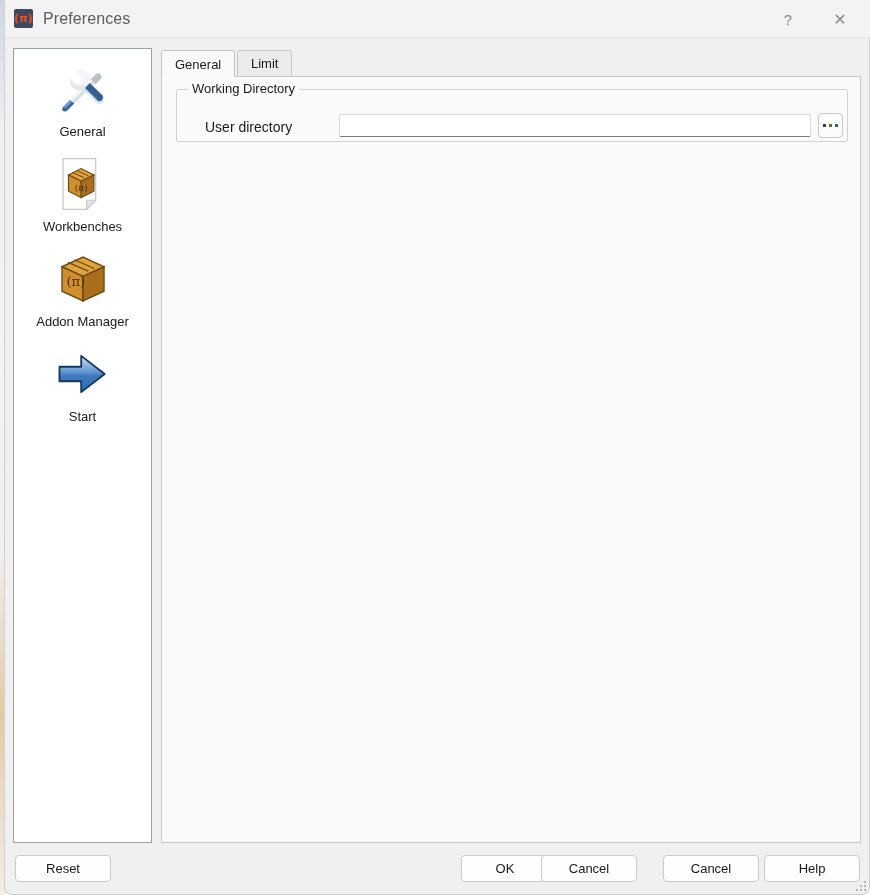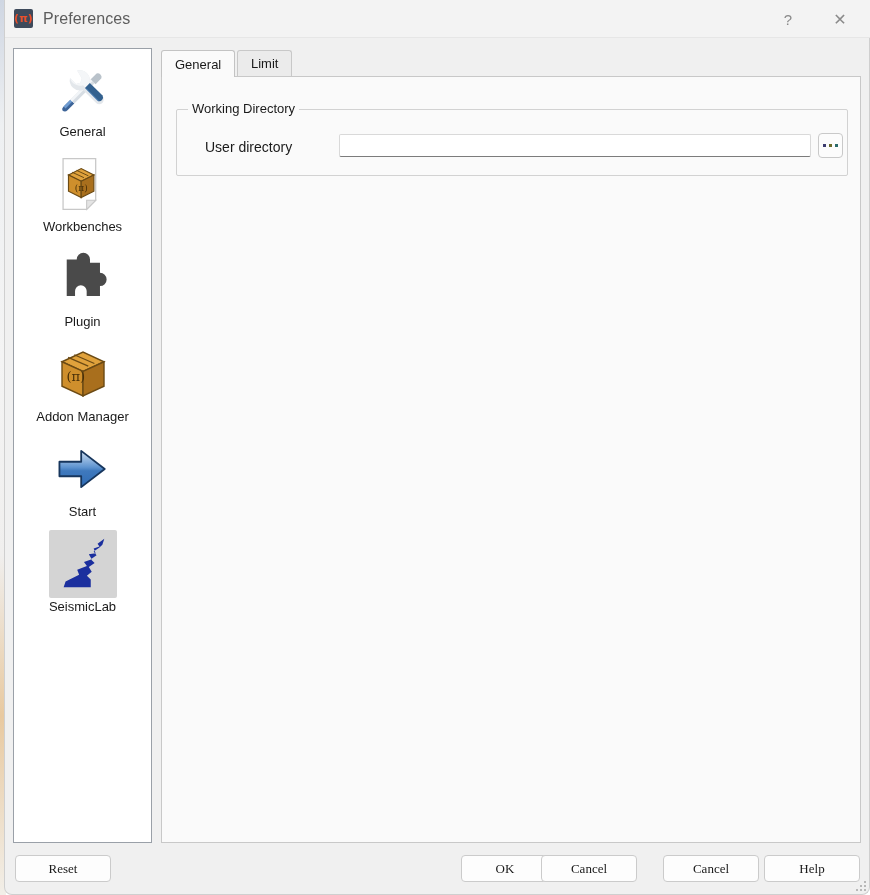--- a/index.html
+++ b/index.html
@@ -107,21 +107,21 @@
   #tab-limit   { left: 76px; }
 
   #tabpanel {
     position: absolute; left: 156px; top: 76px; width: 700px; height: 767px;
     background: #fafafa;
     border: 1px solid #c8c8c8;
   }
 
   
   #groupbox {
-    position: absolute; left: 14px; top: 32px; width: 672px; height: 67px;
+    position: absolute; left: 14px; top: 12px; width: 672px; height: 53px;
     border: 1px solid #d2d2d2;
     border-radius: 2px;
   }
   #groupbox-title {
     position: absolute; left: 11px; top: -9px;
     background: #fafafa; padding: 0 4px;
     font-size: 13px; color: #1a1a1a;
   }
   #user-dir-label {
     position: absolute; left: 28px; top: 29px;
@@ -146,21 +146,21 @@
   }
   #browse-dots { display: flex; gap: 3px; align-items: center; }
   #browse-dots i { width: 3px; height: 3px; display: block; }
 
   
   .btn {
     position: absolute; height: 27px;
     background: #fdfdfd;
     border: 1px solid #cbcbcb;
     border-radius: 4px;
-    font-family: Liberation Serif, serif;
+    font-family: Liberation Sans, sans-serif;
     font-size: 13px; color: #1a1a1a;
     display: flex; align-items: center; justify-content: center;
   }
   #btn-reset  { left: 10px;  top: 855px; width: 96px; }
   #btn-ok     { left: 456px; top: 855px; width: 88px; }
   #btn-cancel { left: 536px; top: 855px; width: 96px; }
   #btn-apply  { left: 658px; top: 855px; width: 96px; }
   #btn-help   { left: 759px; top: 855px; width: 96px; }
 
   #resize-grip {
@@ -224,28 +224,20 @@
           <path d="M16 22 v18 l14 7 v-18 z" fill="#cf8f2c" stroke="#6b4a14" stroke-width="1.3"></path>
           <path d="M44 22 v18 l-14 7 v-18 z" fill="#a96f1d" stroke="#6b4a14" stroke-width="1.3"></path>
           <path d="M20 19 l13 6" stroke="#6b4a14" stroke-width="1.1" fill="none"></path>
           <path d="M25 17 l13 6" stroke="#6b4a14" stroke-width="1.1" fill="none"></path>
           <text x="23" y="40" font-family="DejaVu Serif, serif" font-size="10" fill="#4a3008">(π)</text>
         </svg>
       </div>
       <div class="side-label">Workbenches</div>
     </div>
 
-    <div class="side-item">
-      <div class="icon-box">
-        <svg width="56" height="56" viewBox="0 0 64 64">
-          <path d="M24 6 a8 8 0 0 1 16 0 v4 h12 v12 a8 8 0 0 1 0 16 v12 h-16 v-6 a7 7 0 0 0-14 0 v6 h-10 v-44 h12 z" fill="#4a4a4a" transform="translate(2,4) scale(.95)"></path>
-        </svg>
-      </div>
-      <div class="side-label">Plugin</div>
-    </div>
 
     <div class="side-item">
       <div class="icon-box">
         <svg width="56" height="56" viewBox="0 0 64 64">
           <path d="M8 18 l24-11 24 11 -24 11 z" fill="#e0a23c" stroke="#6b4a14" stroke-width="1.6"></path>
           <path d="M8 18 v28 l24 11 v-28 z" fill="#cf8f2c" stroke="#6b4a14" stroke-width="1.6"></path>
           <path d="M56 18 v28 l-24 11 v-28 z" fill="#a96f1d" stroke="#6b4a14" stroke-width="1.6"></path>
           <path d="M15 13 l23 10" stroke="#6b4a14" stroke-width="1.4" fill="none"></path>
           <path d="M22 10 l23 10" stroke="#6b4a14" stroke-width="1.4" fill="none"></path>
           <text x="13" y="40" font-family="DejaVu Serif, serif" font-size="15" fill="#4a3008">(π)</text>
@@ -264,30 +256,20 @@
               <stop offset="0.55" stop-color="#3f79bd"></stop>
               <stop offset="1" stop-color="#2f6cb5"></stop>
             </linearGradient>
           </defs>
           <path d="M6 24 h24 v-12 l26 20 -26 20 v-12 h-24 z" fill="url(#ag)" stroke="#17365d" stroke-width="2" stroke-linejoin="round"></path>
         </svg>
       </div>
       <div class="side-label">Start</div>
     </div>
 
-    <div class="side-item selected">
-      <div class="icon-box">
-        <svg width="62" height="62" viewBox="0 0 64 64">
-          <path d="M54 6 L47 11 L49 14 L43 16 L45 21 L38 22 L41 27 L33 30 L36 34
-                   L26 38 L28 43 L14 50 L12 56 L40 56 L40 48 L36 44 L41 40 L38 35
-                   L44 31 L40 27 L46 23 L43 19 L49 15 L52 12 Z" fill="#1b2f9e"></path>
-        </svg>
-      </div>
-      <div class="side-label">SeismicLab</div>
-    </div>
 
   </div>
 
   <div id="tabbar">
     <div id="tab-general" class="tab active">General</div>
     <div id="tab-limit" class="tab">Limit</div>
   </div>
 
   <div id="tabpanel">
     <div id="groupbox">

